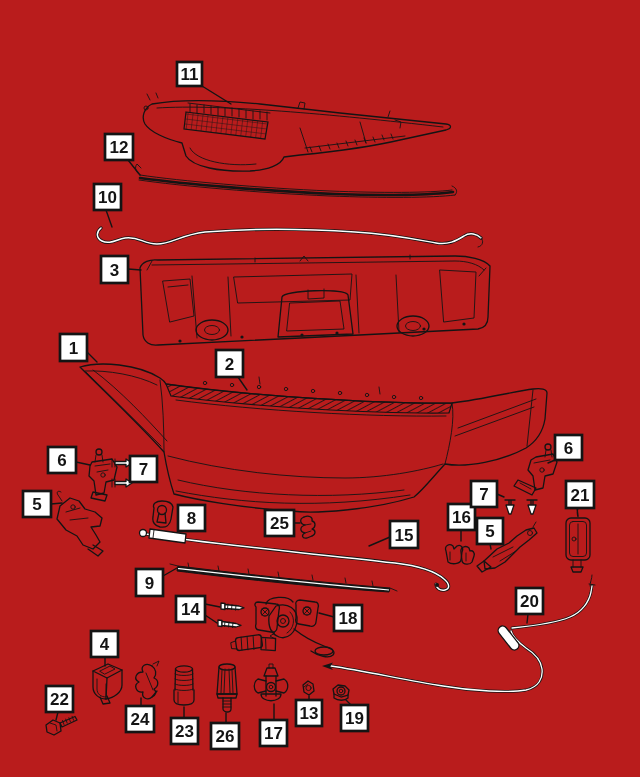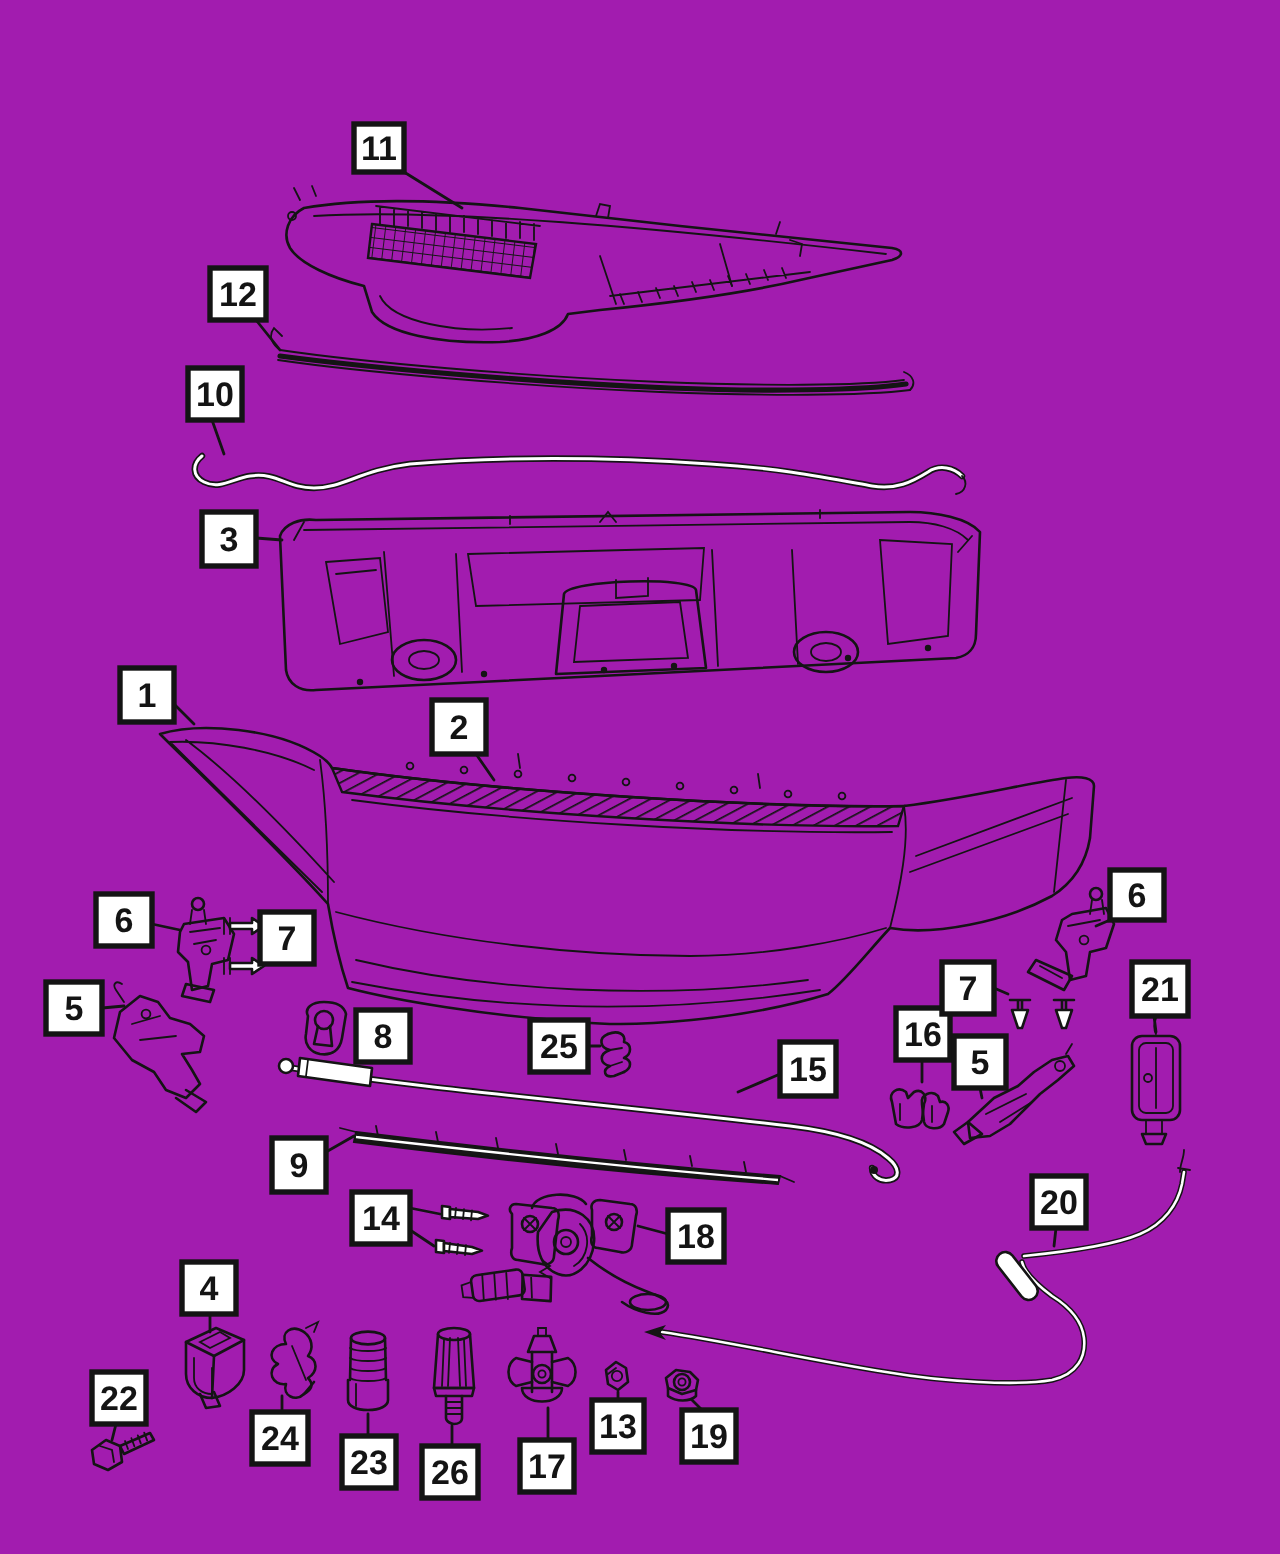--- a/index.html
+++ b/index.html
@@ -1,16 +1,16 @@
 <!DOCTYPE html>
 <html><head>
 <meta charset="utf-8">
 <style>
   html,body{margin:0;padding:0;background:#ffffff;}
-  .stage{position:relative;width:640px;height:777px;background:#a21caf;overflow:hidden;}
+  .stage{position:relative;width:640px;height:777px;background:#b91c1c;overflow:hidden;}
   svg{position:absolute;left:0;top:0;}
   .ln{fill:none;stroke:#141414;stroke-width:1.3;stroke-linecap:round;stroke-linejoin:round;}
   .lnthin{fill:none;stroke:#141414;stroke-width:0.9;stroke-linecap:round;}
   .ln2{fill:none;stroke:#141414;stroke-width:2.6;stroke-linecap:round;}
   .tube{fill:none;stroke:#141414;stroke-width:3.2;stroke-linecap:round;}
   .tubein{fill:none;stroke:#ffffff;stroke-width:1.5;stroke-linecap:round;}
   .wfill{fill:#ffffff;stroke:#141414;stroke-width:1.3;stroke-linejoin:round;}
   .dark{fill:#141414;stroke:none;}
   .leader{fill:none;stroke:#141414;stroke-width:1.4;stroke-linecap:round;}
   .callout-box{fill:#ffffff;stroke:#141414;stroke-width:2.7;}

